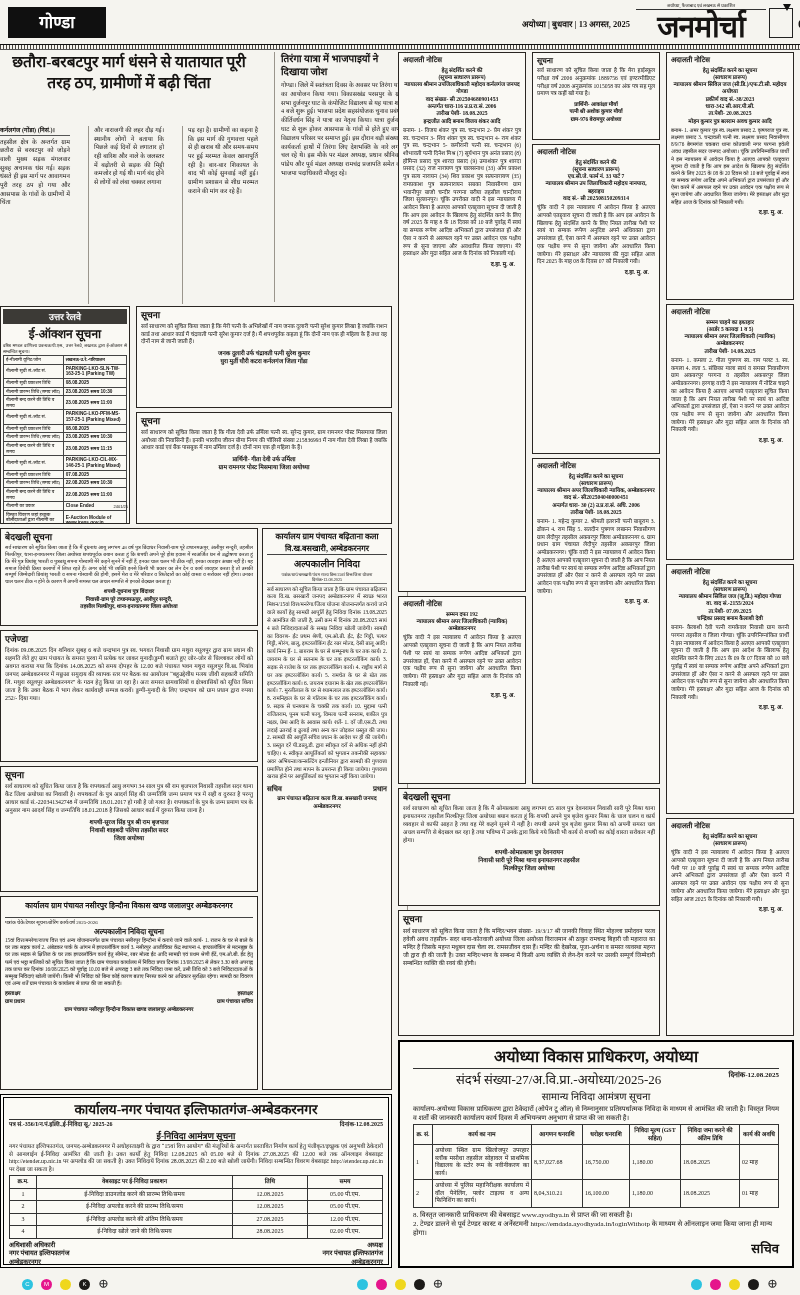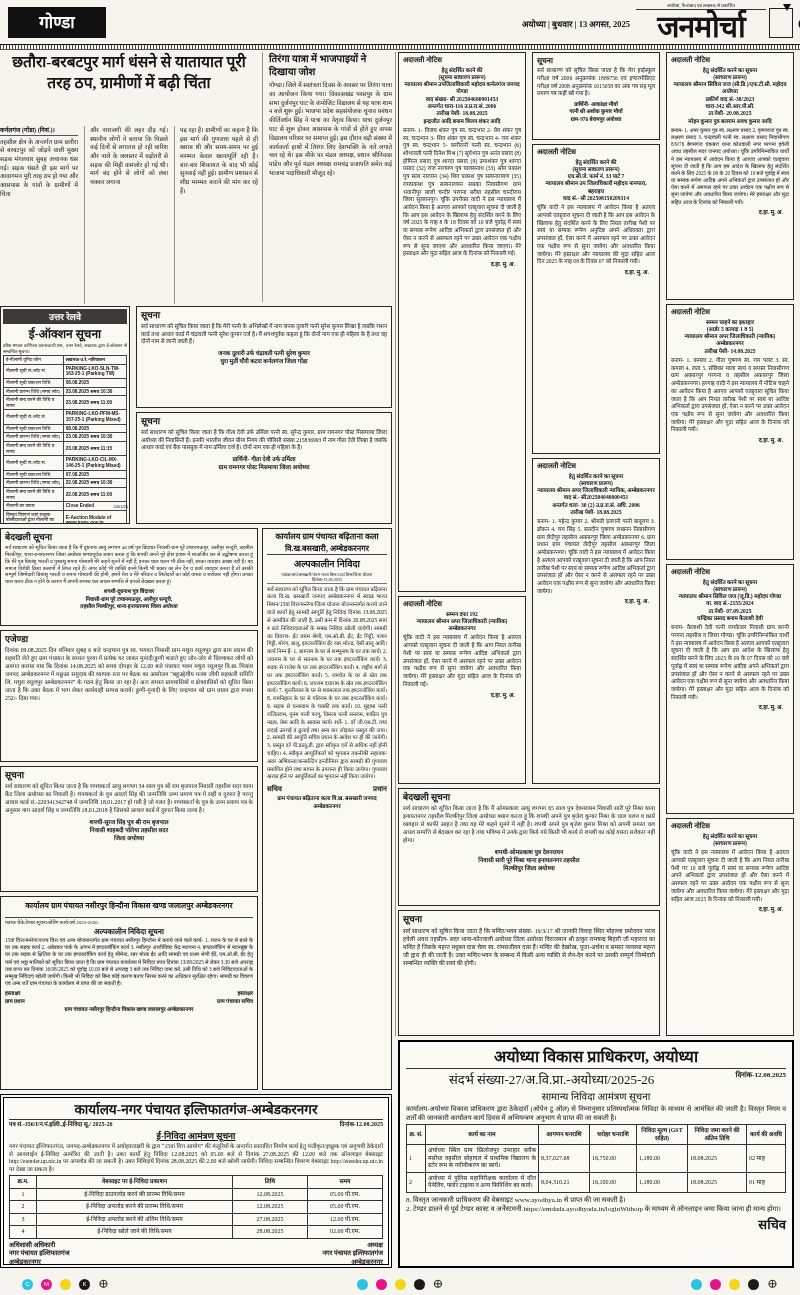--- a/index.html
+++ b/index.html
@@ -16,21 +16,21 @@
   .kicker{font-weight:bold;}
   table{border-collapse:collapse;width:100%;}
   .rail-table td{border:0.5px solid #444;font-size:4.7px;padding:1px 2px;line-height:1.2;}
   .rail-table td.val{font-family:"Liberation Sans",sans-serif;font-weight:bold;}
   .ad-table th,.ad-table td{border:1px solid #333;font-size:6px;padding:2px 2px;line-height:1.25;}
   .ad-table th{font-weight:bold;text-align:center;}
   .dot{display:inline-block;width:11px;height:11px;border-radius:50%;margin:0 2px;vertical-align:middle;
        text-align:center;font-size:6px;line-height:11px;color:#fff;font-family:"Liberation Sans",sans-serif;}
   .dc{background:#2cc3e0;}.dm{background:#e5148c;}.dy{background:#efd71d;}.dk{background:#1c1a18;}
   .reg{font-size:13px;vertical-align:middle;color:#333;margin:0 2px;}
-  .colrule{border-left:1px solid #9a958c;}
+  .colrule{border-left:1px solid #9a958c;margin-left:12px;}
 </style>
 </head>
 <body>
 
 <div class="abs" style="left:0;top:0;width:800px;height:44px;">
   <div class="abs" style="left:8px;top:7px;width:98px;height:31px;background:#101010;color:#fff;text-align:center;
               font-weight:bold;font-size:17px;line-height:31px;">
     <span>गोण्डा</span>
   </div>
   <div class="abs" style="left:430px;top:18px;width:200px;font-size:8.5px;font-weight:bold;text-align:right;">अयोध्या | बुधवार | 13 अगस्त, 2025</div>
@@ -289,21 +289,21 @@
   <div class="n-sig">द.हा.  मु. अ.</div>
 </div>
 <div class="abs box" style="left:666px;top:818px;width:128px;height:218px;">
   <div class="n-head" style="font-size:7px;">अदालती नोटिस</div>
   <div class="n-sub">हेतु संदर्शित करने का सूचना
 (साधारण प्रारूप)</div>
   <div class="n-body">चूंकि वादी ने इस न्यायालय में आवेदन किया है अतएव आपको एतद्द्वारा सूचना दी जाती है कि आप नियत तारीख पेशी पर 10 बजे पूर्वाह्न में स्वयं या सम्यक रूपेण आदिष्ट अपने अभिकर्ता द्वारा उपसंजात हों और ऐसा करने में असफल रहने पर उक्त आवेदन एक पक्षीय रूप से सुना जायेगा और अवधारित किया जायेगा। मेरे हस्ताक्षर और मुद्रा सहित आज 2025 के दिनांक को निकाली गयी।</div>
   <div class="n-sig">द.हा.  मु. अ.</div>
 </div>
 
-<div class="abs" style="left:398px;top:1040px;width:396px;height:228px;border:2.5px solid #000;background:#fbfaf5;padding:3px 6px;box-sizing:border-box;overflow:hidden;">
+<div class="abs" style="left:398px;top:1040px;width:396px;height:228px;border:2.5px solid #000;background:#fbfaf5;padding:3px 13px;box-sizing:border-box;overflow:hidden;">
   <div style="font-size:16px;font-weight:900;text-align:center;border-bottom:1px solid #333;padding-bottom:1px;">अयोध्या विकास प्राधिकरण, अयोध्या</div>
   <div style="display:flex;justify-content:space-between;margin-top:1px;">
     <span style="font-size:13px;font-weight:normal;margin-left:43px;">संदर्भ संख्या-27/अ.वि.प्रा.-अयोध्या/2025-26</span>
     <span style="font-size:7px;font-weight:bold;">दिनांक-12.08.2025</span>
   </div>
   <div style="font-size:10px;font-weight:400;text-align:center;margin:1px 0;">सामान्य निविदा आमंत्रण सूचना</div>
   <div style="font-size:6.8px;text-align:justify;line-height:1.35;margin-bottom:2px;">कार्यालय-अयोध्या विकास प्राधिकरण द्वारा ठेकेदारों (ओपेन टू ऑल) से निम्नानुसार प्रतिस्पर्धात्मक निविदा के माध्यम से आमंत्रित की जाती है। विस्तृत नियम व शर्तों की जानकारी कार्यालय कार्य दिवस में अभियन्त्रण अनुभाग से प्राप्त की जा सकती है।</div>
   <table class="ad-table">
     <thead>
       <tr>

